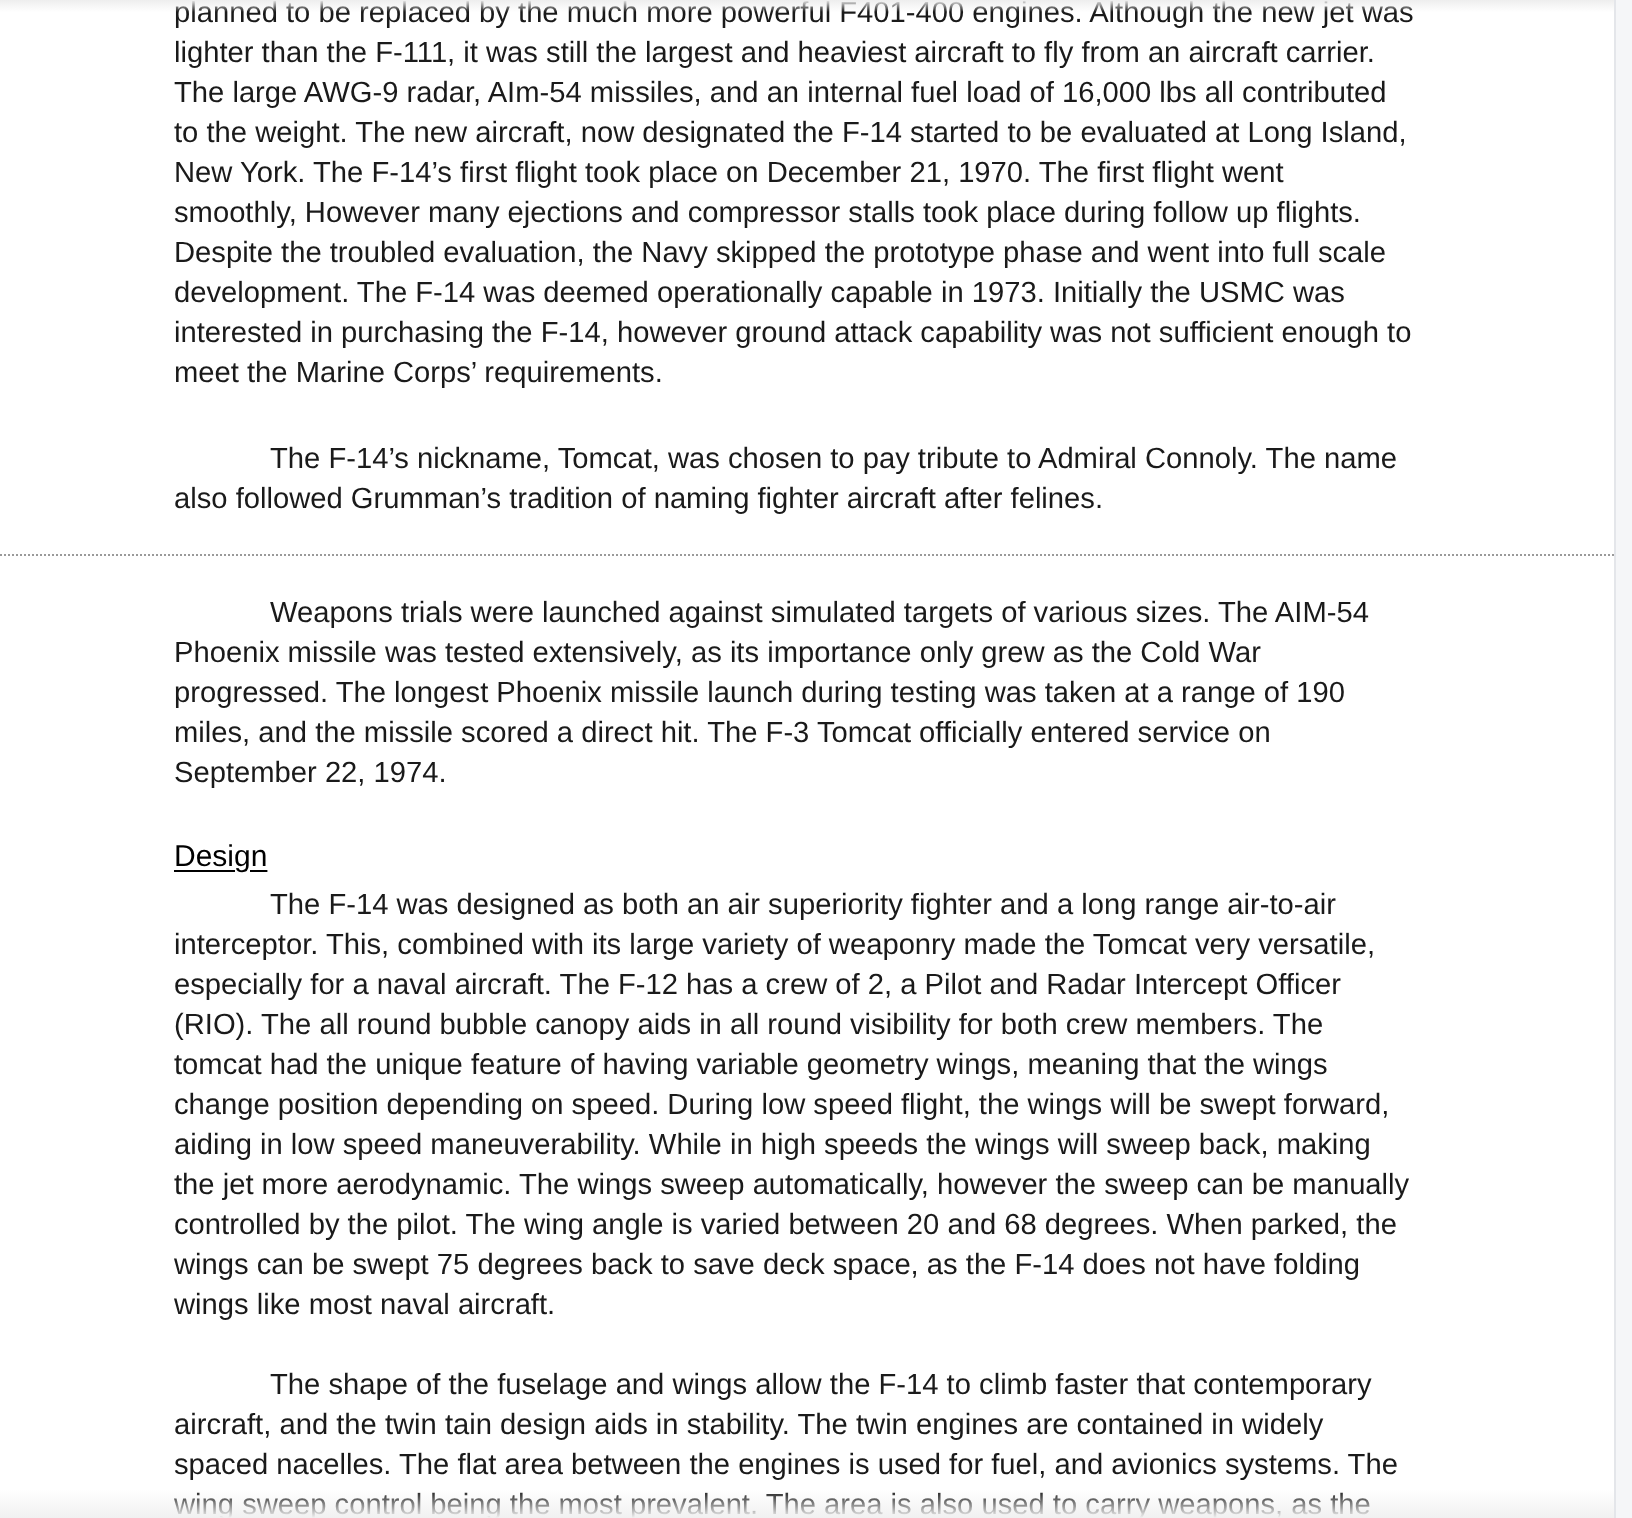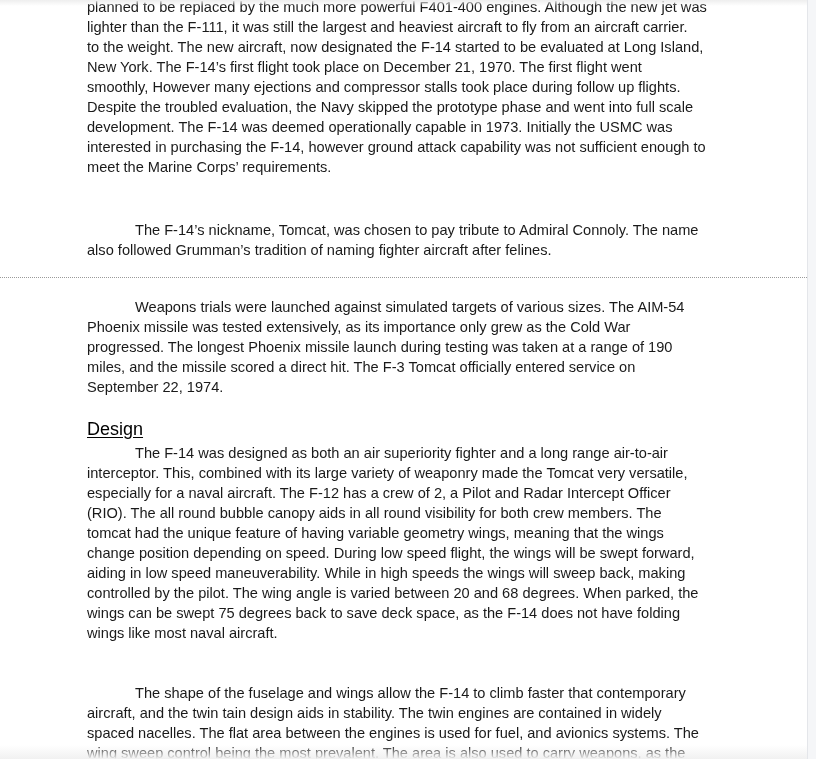--- a/index.html
+++ b/index.html
@@ -71,38 +71,39 @@
     .indent {
       display: inline-block;
       width: 48px;
     }
     .line { display: block; white-space: nowrap; }
     .heading {
       position: absolute;
       left: 87px;
       top: 417px;
       font-family: "Liberation Sans", sans-serif;
-      font-size: 18px;
+      font-size: 15px;
       line-height: 24px;
       color: #000000;
       text-decoration: underline;
       text-underline-offset: 2px;
       margin: 0;
       font-weight: normal;
     }
   </style>
 </head>
 <body>
 
 <div class="viewport">
   <div class="page-area">
 
     <div class="text" style="top:-3px;">
         <span class="line">planned to be replaced by the much more powerful F401-400 engines. Although the new jet was</span>
         <span class="line">lighter than the F-111, it was still the largest and heaviest aircraft to fly from an aircraft carrier.</span>
+        <span class="line">The large AWG-9 radar, AIm-54 missiles, and an internal fuel load of 16,000 lbs all contributed</span>
         <span class="line">to the weight. The new aircraft, now designated the F-14 started to be evaluated at Long Island,</span>
         <span class="line">New York. The F-14’s first flight took place on December 21, 1970. The first flight went</span>
         <span class="line">smoothly, However many ejections and compressor stalls took place during follow up flights.</span>
         <span class="line">Despite the troubled evaluation, the Navy skipped the prototype phase and went into full scale</span>
         <span class="line">development. The F-14 was deemed operationally capable in 1973. Initially the USMC was</span>
         <span class="line">interested in purchasing the F-14, however ground attack capability was not sufficient enough to</span>
         <span class="line">meet the Marine Corps’ requirements.</span>
       </div>
 
     <div class="text" style="top:220px;">
@@ -123,20 +124,21 @@
     <h2 class="heading">Design</h2>
 
     <div class="text" style="top:443px;">
         <span class="line"><span class="indent"></span>The F-14 was designed as both an air superiority fighter and a long range air-to-air</span>
         <span class="line">interceptor. This, combined with its large variety of weaponry made the Tomcat very versatile,</span>
         <span class="line">especially for a naval aircraft. The F-12 has a crew of 2, a Pilot and Radar Intercept Officer</span>
         <span class="line">(RIO). The all round bubble canopy aids in all round visibility for both crew members. The</span>
         <span class="line">tomcat had the unique feature of having variable geometry wings, meaning that the wings</span>
         <span class="line">change position depending on speed. During low speed flight, the wings will be swept forward,</span>
         <span class="line">aiding in low speed maneuverability. While in high speeds the wings will sweep back, making</span>
+        <span class="line">the jet more aerodynamic. The wings sweep automatically, however the sweep can be manually</span>
         <span class="line">controlled by the pilot. The wing angle is varied between 20 and 68 degrees. When parked, the</span>
         <span class="line">wings can be swept 75 degrees back to save deck space, as the F-14 does not have folding</span>
         <span class="line">wings like most naval aircraft.</span>
       </div>
 
     <div class="text" style="top:683px;">
         <span class="line"><span class="indent"></span>The shape of the fuselage and wings allow the F-14 to climb faster that contemporary</span>
         <span class="line">aircraft, and the twin tain design aids in stability. The twin engines are contained in widely</span>
         <span class="line">spaced nacelles. The flat area between the engines is used for fuel, and avionics systems. The</span>
         <span class="line">wing sweep control being the most prevalent. The area is also used to carry weapons, as the</span>

